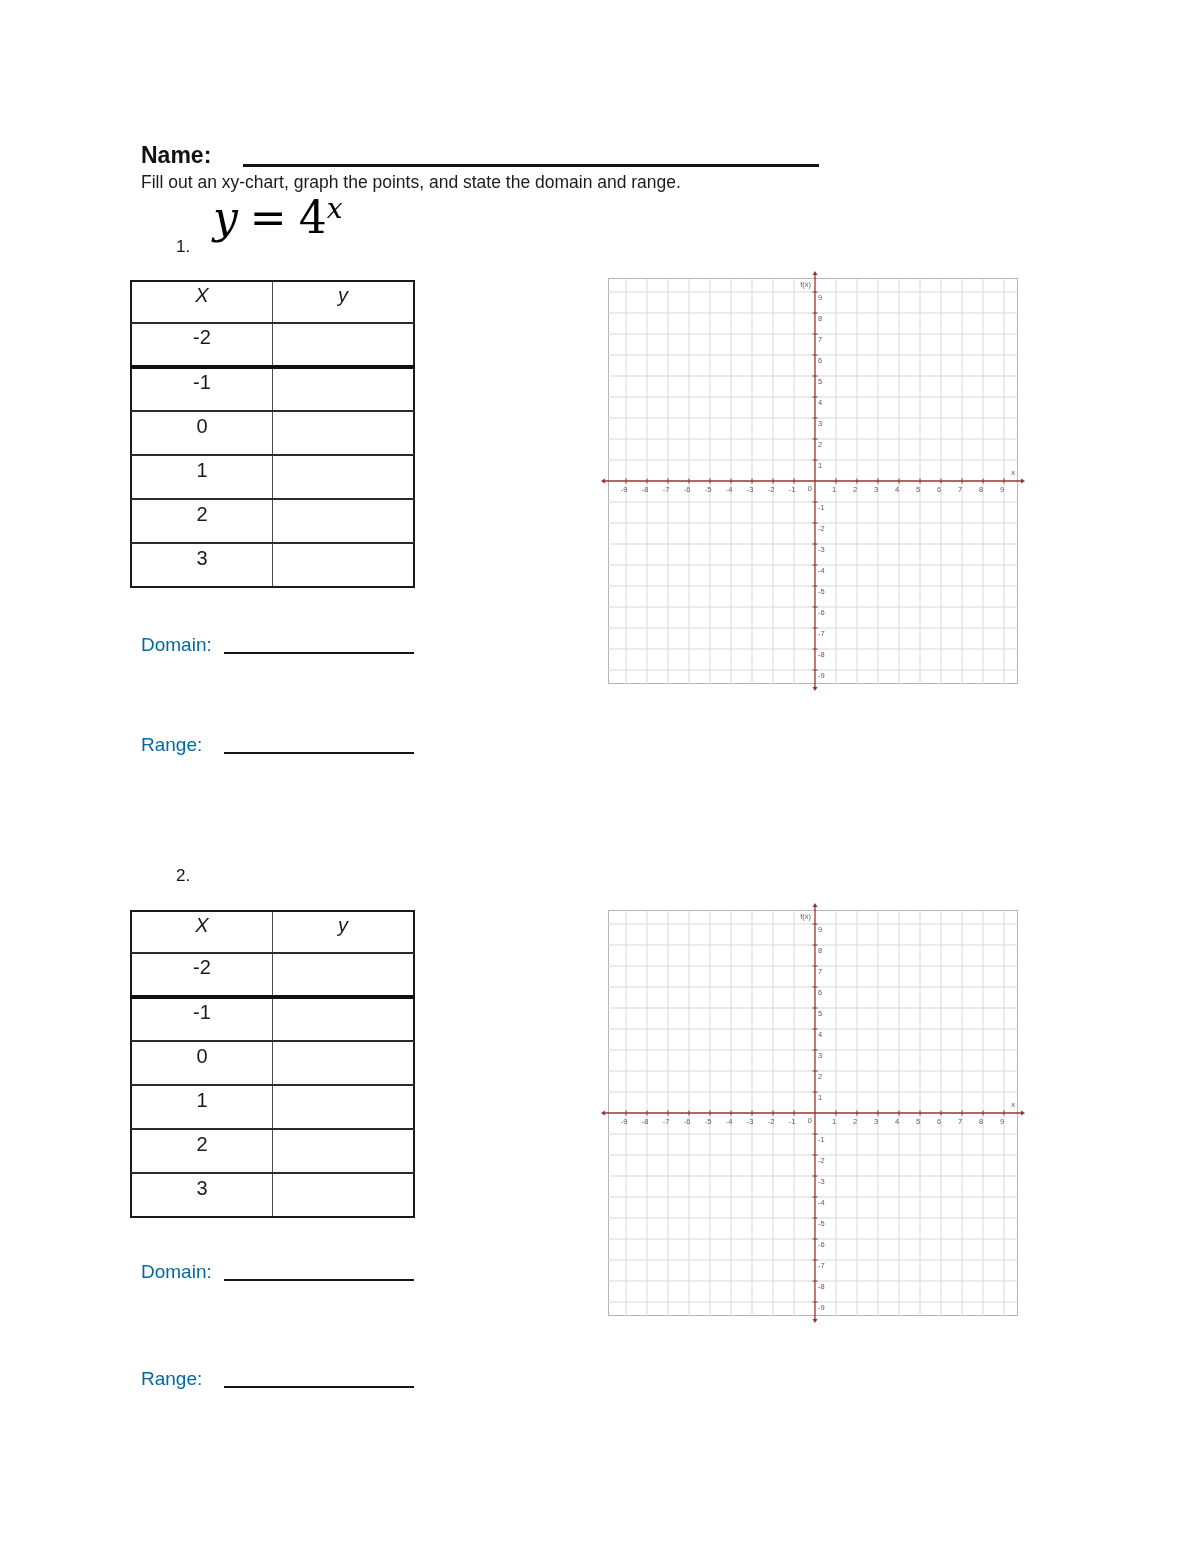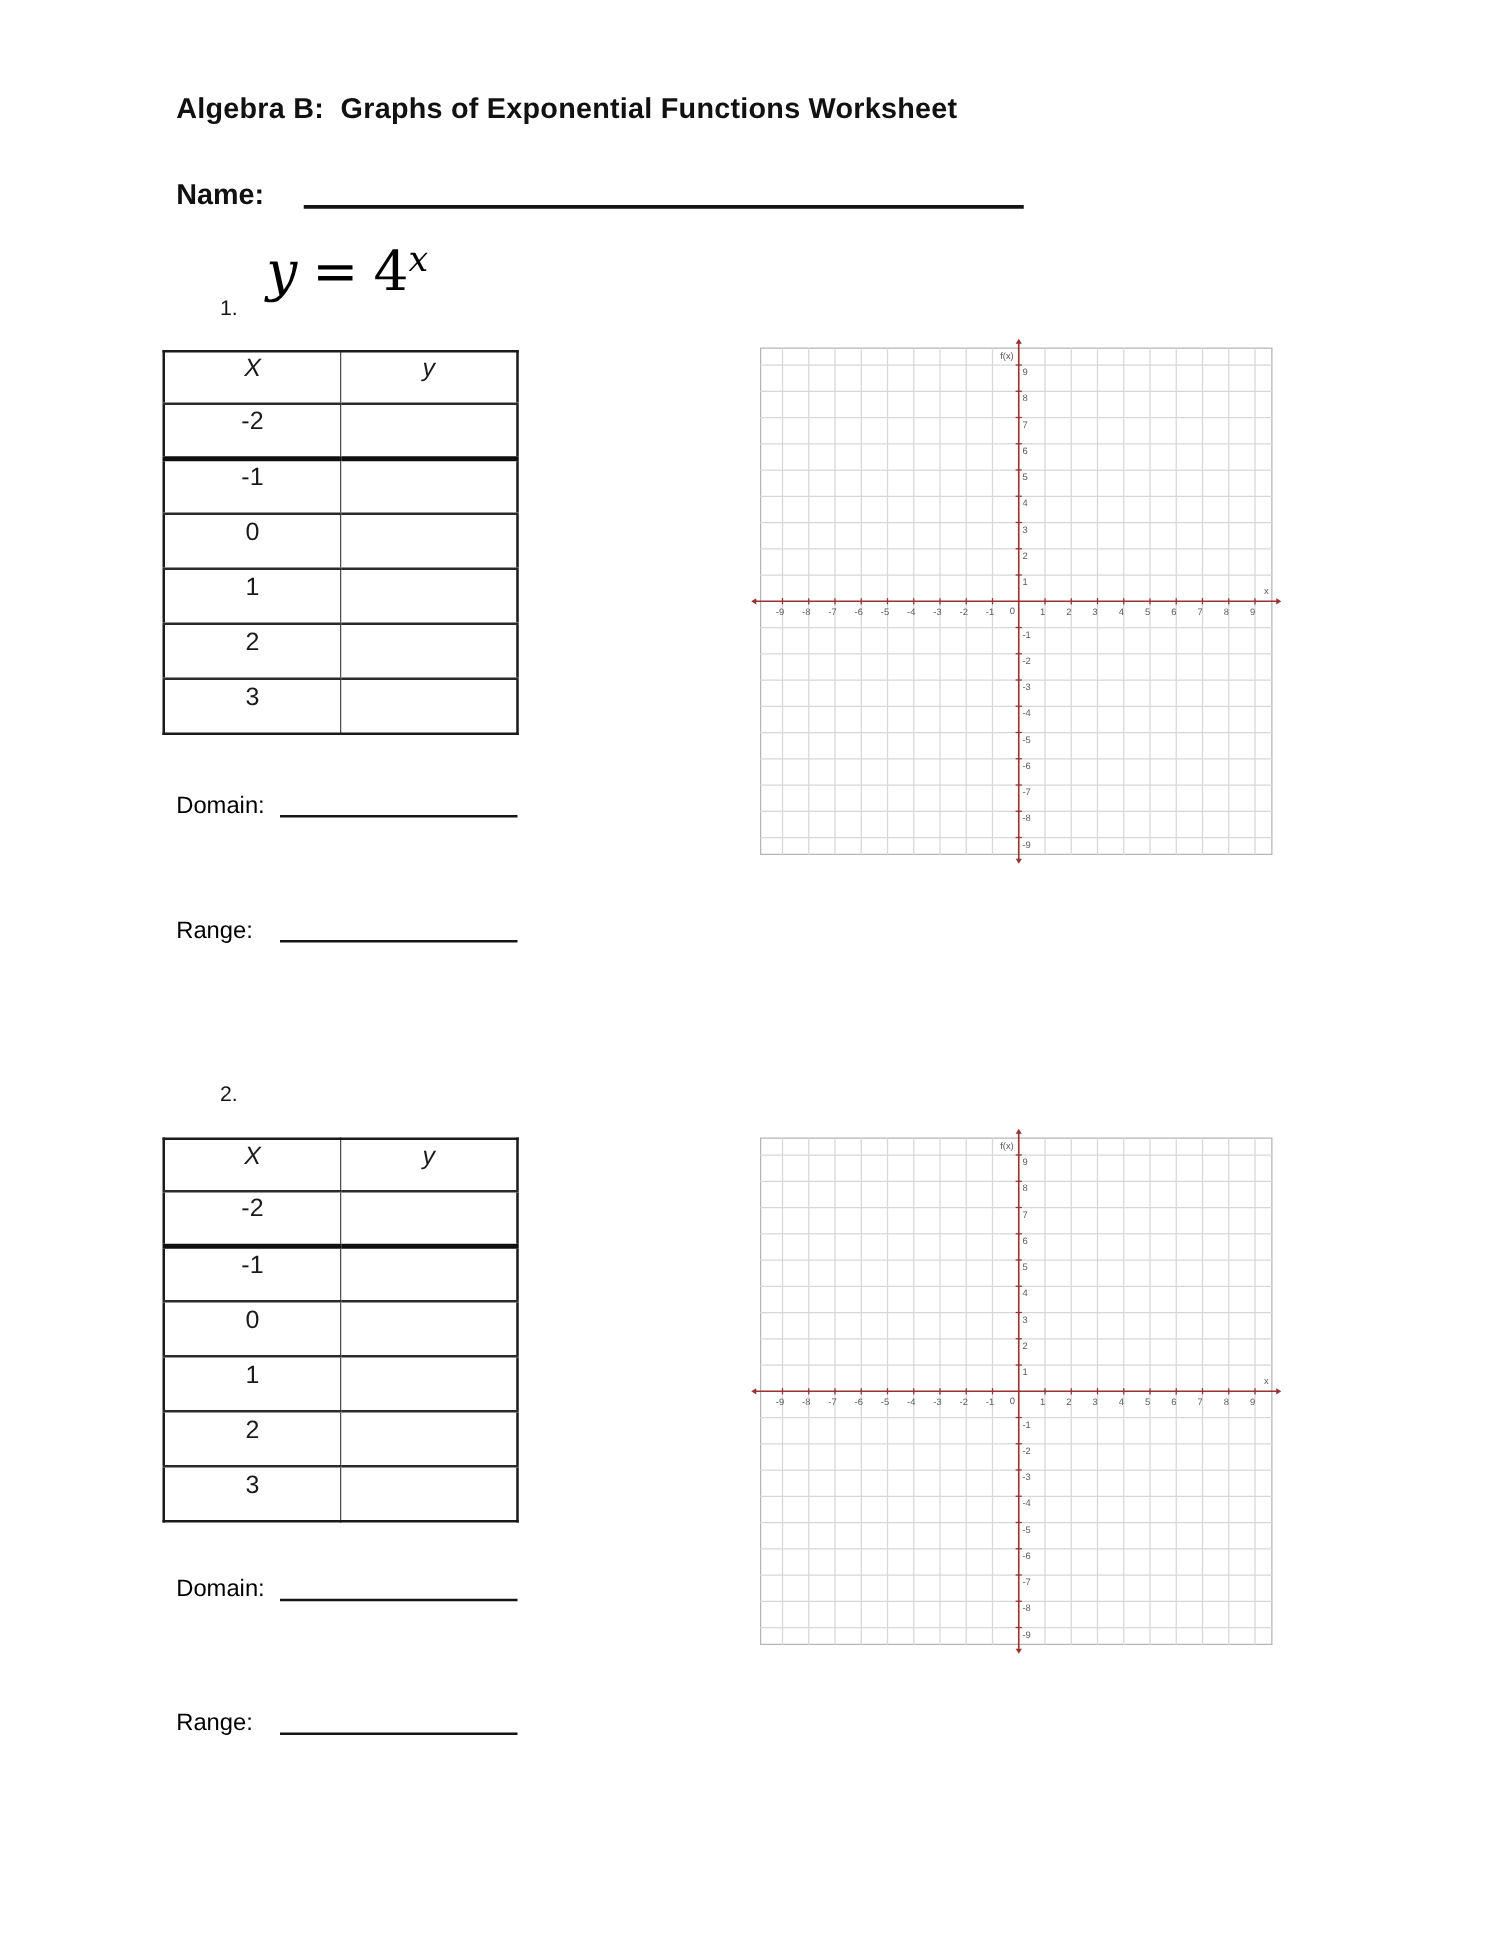--- a/index.html
+++ b/index.html
@@ -29,36 +29,36 @@
     border-top:2px solid #2b2b2b; text-align:center; vertical-align:middle;
     font-size:20px; color:#1a1a1a; padding:0 0 14px 0;
   }
   .xy-table { border:2px solid #1a1a1a; }
   .xy-table tr { height:44px; }
   .xy-table tr.head { height:42px; }
   .xy-table tr.head td { border-top:none; font-style:italic; }
   .xy-table td.xcol { border-right:1px solid #4d4d4d; }
   .xy-table tr.thick td { border-top:4px solid #101010; }
 
-  .dr-label { font-size:19px; color:#000000; }
+  .dr-label { font-size:19px; color:#0369a1; }
 
   .graph { position:absolute; overflow:visible; }
 </style>
 </head>
 <body>
 
 <div class="page">
 
-  <div class="abs title" style="left:141px; top:73px;">Algebra B:  Graphs of Exponential Functions Worksheet</div>
 
   <div class="abs label-row" style="left:141px; top:142px;">
     <span class="name-label">Name:</span>
     <span class="blank-line" style="width:576px; margin-left:32px;"></span>
   </div>
 
+  <div class="abs instruction" style="left:141px; top:172px;">Fill out an xy-chart, graph the points, and state the domain and range.</div>
 
   <div class="abs equation" style="left:213px; top:192px;">
     <span>y</span><span class="eq-rel">=</span><span class="eq-base">4</span><span class="eq-sup">x</span>
   </div>
   <div class="abs prob-num" style="left:176px; top:237px;">1.</div>
 
   <table class="xy-table abs" style="left:130px; top:280px;">
     <tbody>
         <tr class="head">
       <td class="xcol">X</td>

